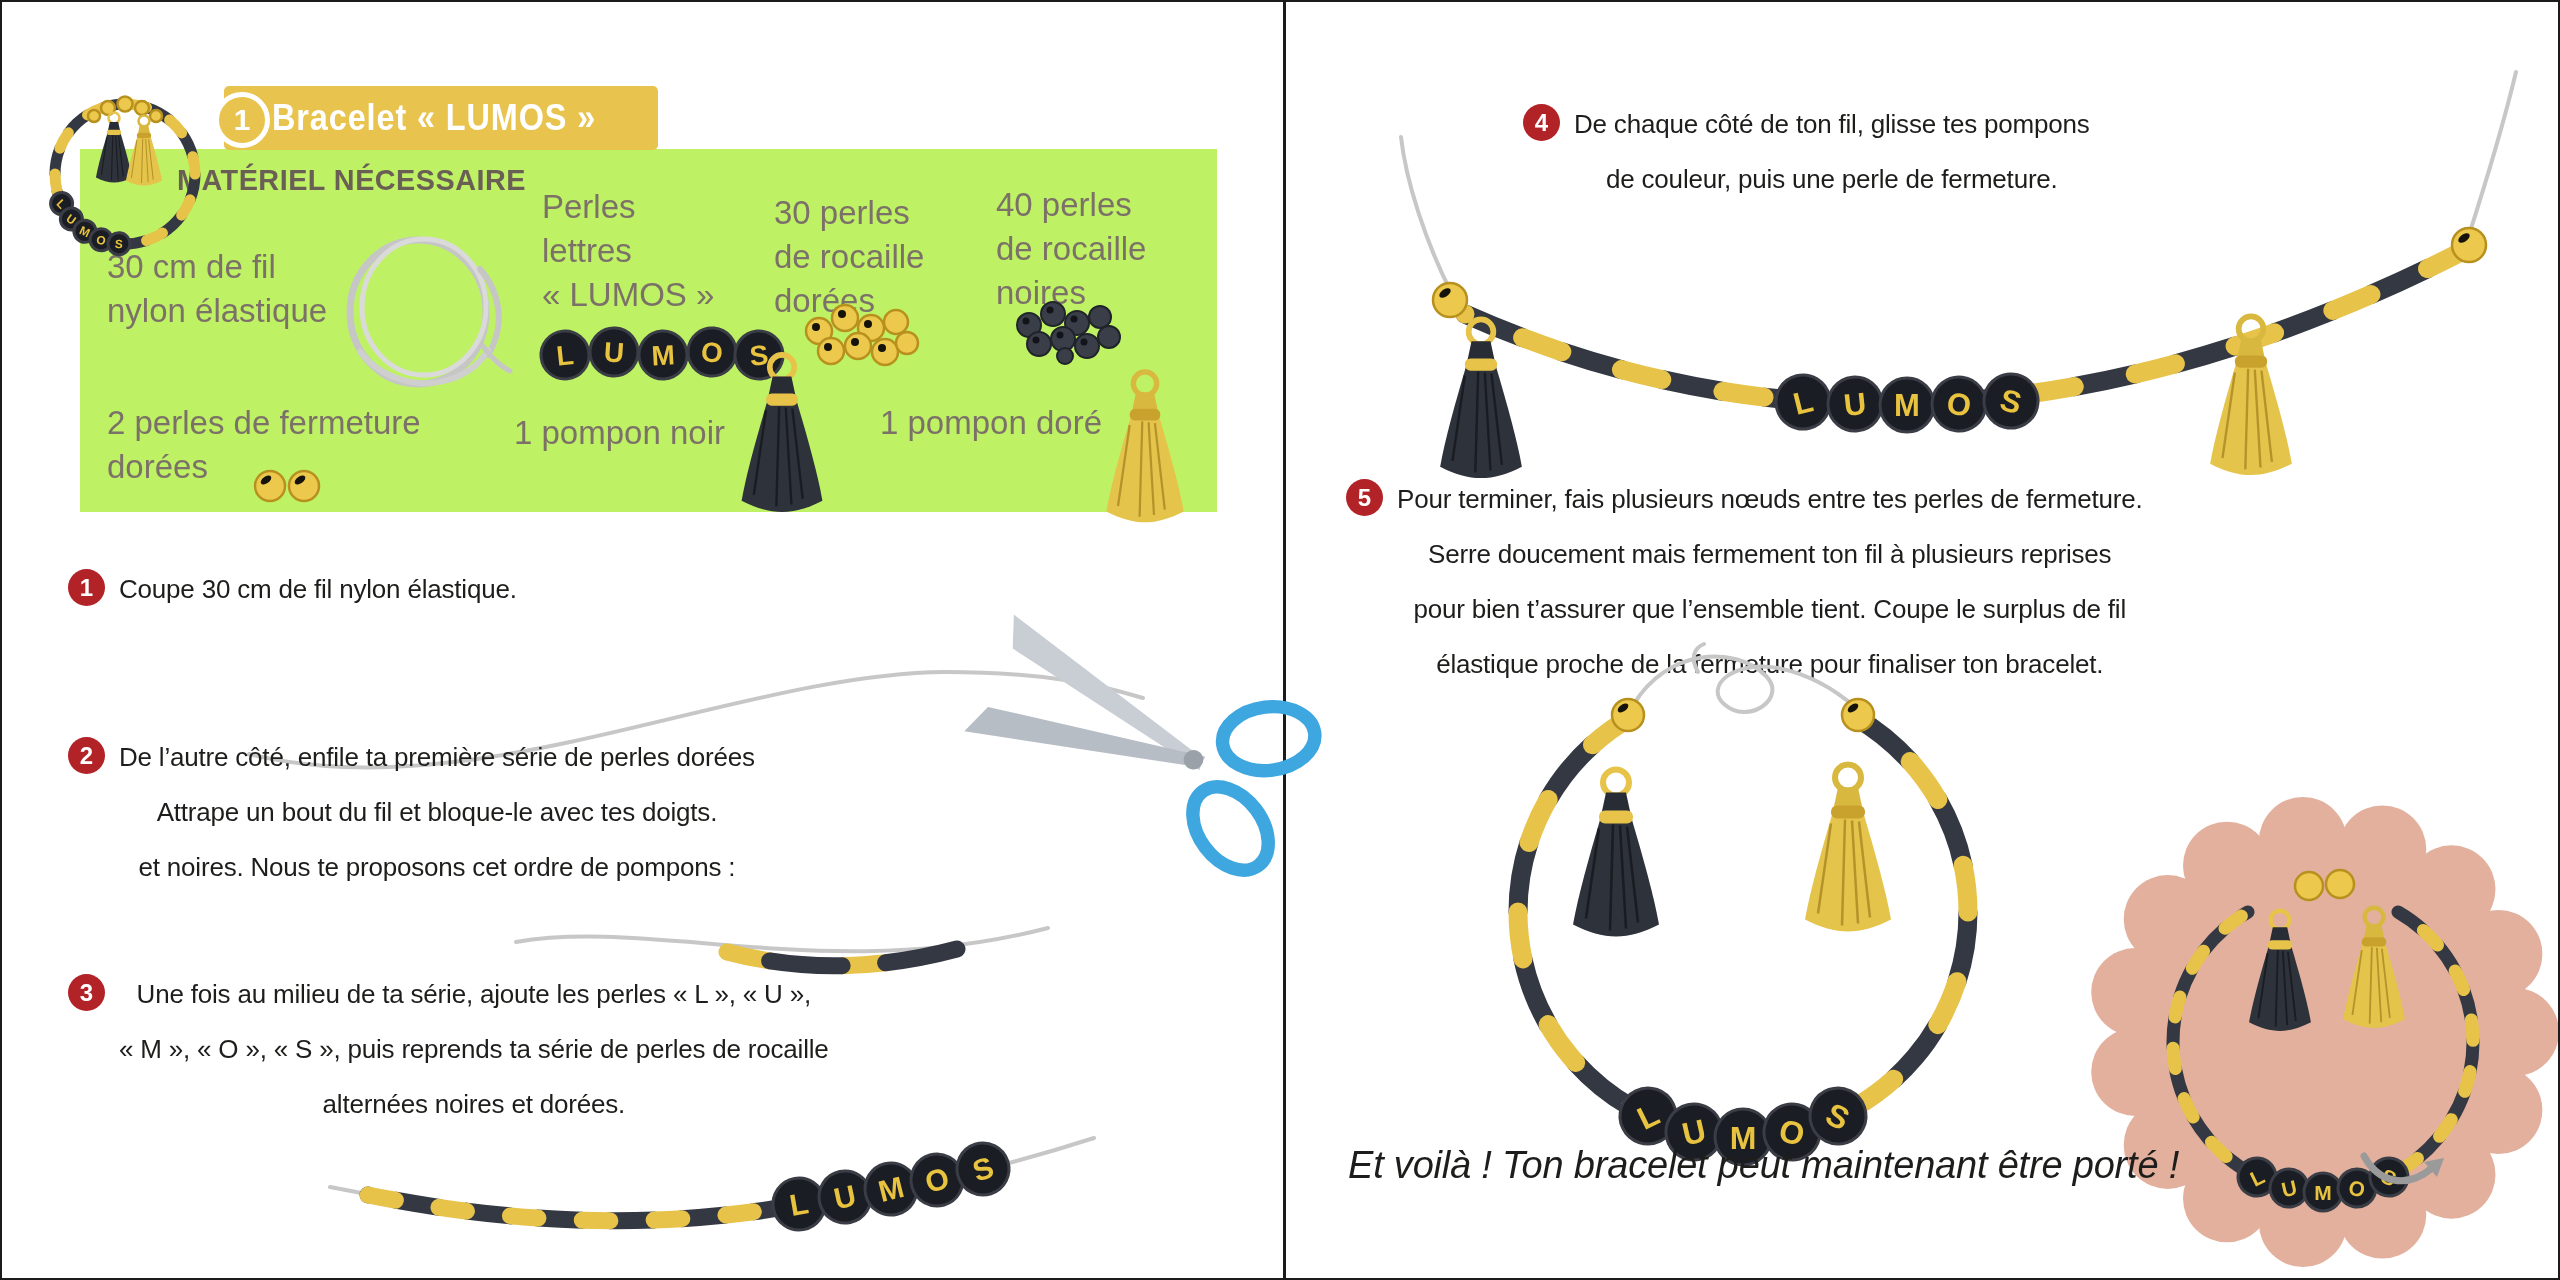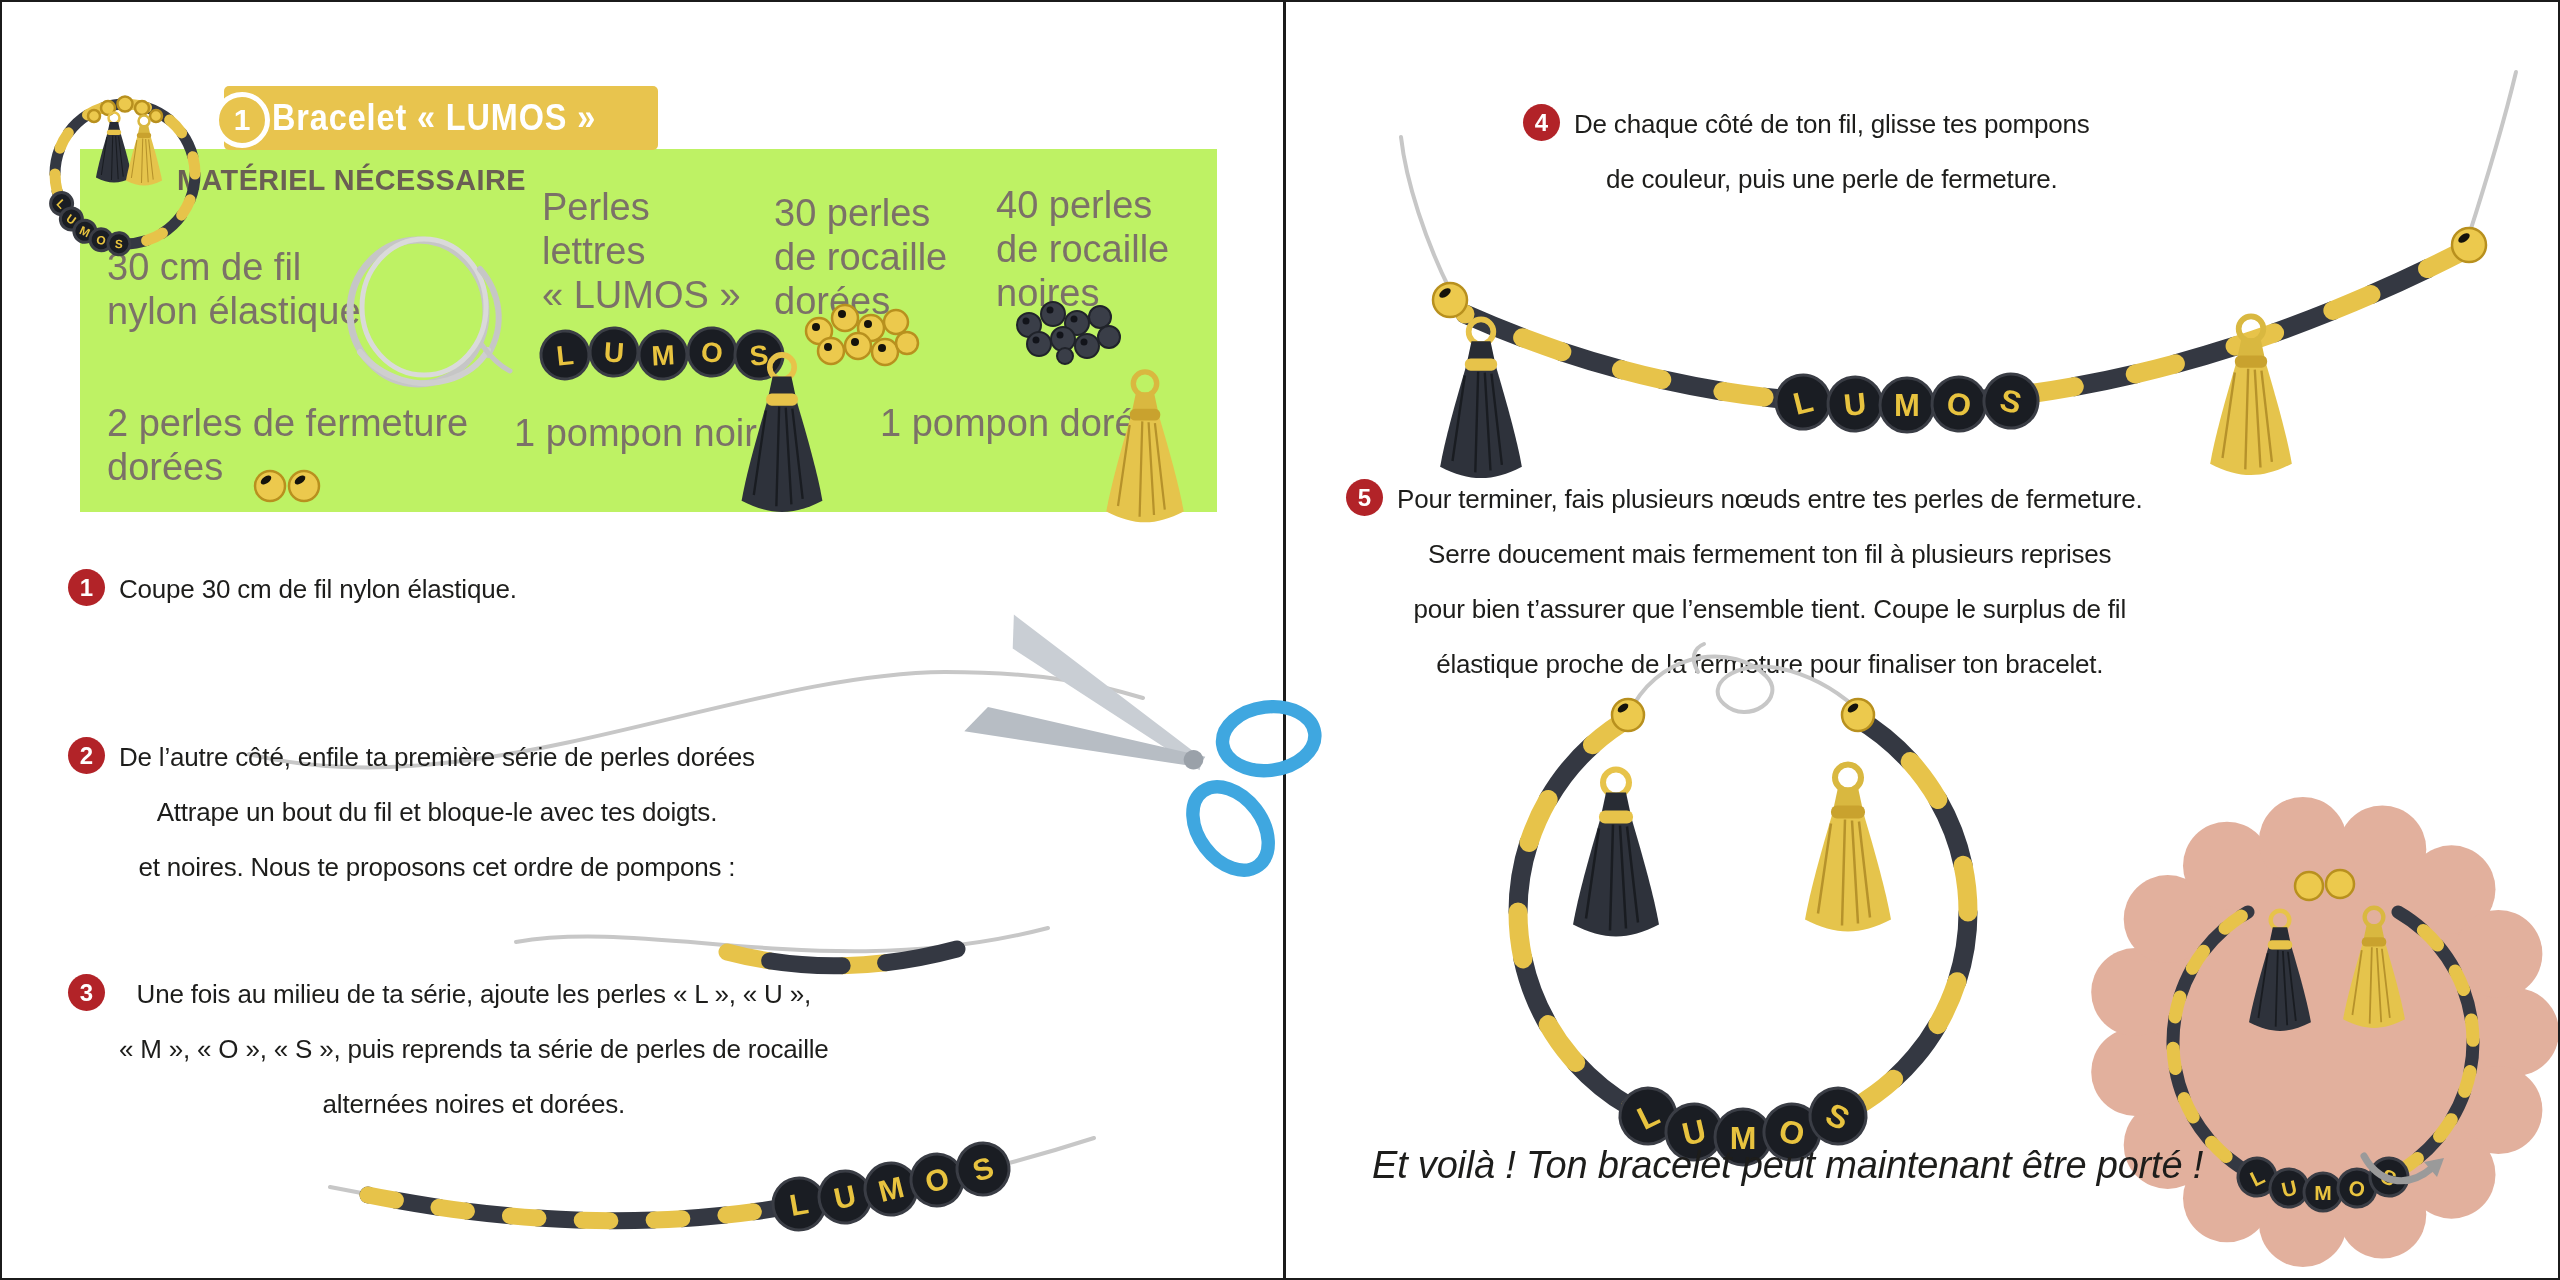--- a/index.html
+++ b/index.html
@@ -27,35 +27,35 @@
     color:#ffffff;font-size:36px;font-weight:bold;letter-spacing:1px;white-space:nowrap;
     display:inline-block;transform:scaleX(.9);transform-origin:left center;
   }
 
   
   .panel{position:absolute;left:78px;top:147px;width:1137px;height:363px;background:#bef264;}
   .panel-heading{
     position:absolute;left:97px;top:14px;font-size:30px;font-weight:bold;color:#6a5f54;
     letter-spacing:.5px;transform:scaleX(.96);transform-origin:left center;
   }
-  .mat{position:absolute;font-size:38px;line-height:44px;color:#7b7168;white-space:nowrap;}
+  .mat{position:absolute;font-size:33px;line-height:44px;color:#7b7168;white-space:nowrap;}
 
   
   .step{position:absolute;display:flex;align-items:flex-start;gap:14px;}
   .stepnum{
     flex:0 0 auto;width:37px;height:37px;border-radius:50%;background:#b22328;color:#fff;
     font-size:24px;font-weight:bold;display:flex;align-items:center;justify-content:center;
     margin-top:7px;
   }
   .steptext{font-size:26px;line-height:55px;letter-spacing:-.2px;color:#1d1d1b;white-space:nowrap;text-align:center;}
 
   
   .caption{
     position:absolute;font-size:38px;font-style:italic;font-weight:500;color:#1d1d1b;
-    white-space:nowrap;letter-spacing:-.2px;margin-left:24px;
+    white-space:nowrap;letter-spacing:-.2px;
   }
 
   
   svg{overflow:visible;}
   svg text{font-family:"Liberation Sans",sans-serif;font-weight:bold;text-anchor:middle;}
   .lb circle{fill:#1a1d23;stroke:#3a3d45;stroke-width:3px;}
   .lb text{fill:#e8c33f;}
   .thread{fill:none;stroke:#c7c7c7;stroke-width:4px;stroke-linecap:round;}
   .beads-black{fill:none;stroke:#343842;stroke-linecap:round;}
   .beads-gold{fill:none;stroke:#e7c34a;stroke-linecap:round;}

